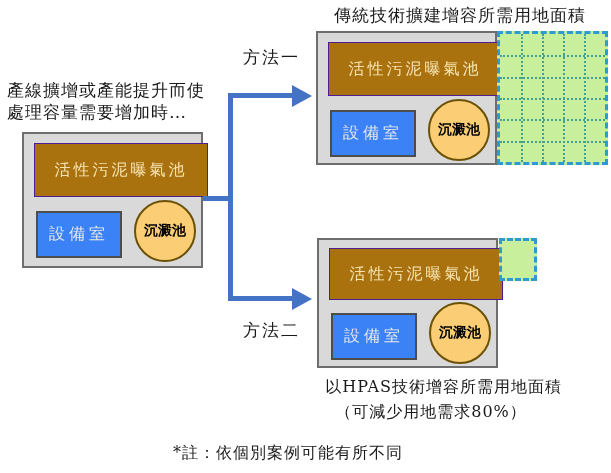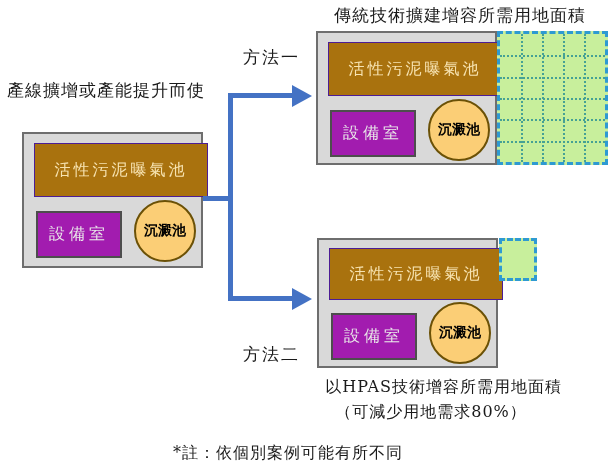--- a/index.html
+++ b/index.html
@@ -6,36 +6,36 @@
   #canvas{
     position:relative;width:611px;height:473px;background:#ffffff;overflow:hidden;
     font-family:"DejaVu Serif","Liberation Serif",serif;color:#1a1a1a;
   }
   .abs{position:absolute;}
   
   .prompt{left:7px;top:79px;font-size:17px;line-height:22px;letter-spacing:1px;}
   .top-title{left:308px;top:4px;width:304px;text-align:center;font-size:17px;letter-spacing:1px;}
   .method-label{font-size:17px;letter-spacing:2px;}
   .method-1{left:243px;top:46px;}
-  .method-2{left:243px;top:319px;margin-top:24px;}
+  .method-2{left:243px;top:319px;}
   .hpas-cap1{left:300px;top:377px;width:262px;text-align:right;font-size:16px;letter-spacing:1px;}
   .hpas-cap2{left:300px;top:402px;width:262px;text-align:center;font-size:16px;letter-spacing:1px;}
   .note{left:128px;top:443px;width:320px;text-align:center;font-size:16px;letter-spacing:1px;}
   
   .plant{background:#d9d9d9;border:2px solid #6e6e6e;box-sizing:border-box;}
   .plant-left {left:22px; top:132px;width:181px;height:136px;}
   .plant-trad {left:316px;top:31px; width:181px;height:134px;}
   .plant-hpas {left:317px;top:238px;width:181px;height:130px;}
   .aeration{
     left:10px;top:9px;width:174px;height:54px;background:#a9720e;border:1px solid #4c1d95;
     display:flex;align-items:center;justify-content:center;
     color:#f7e3b1;font-size:16px;letter-spacing:3px;white-space:nowrap;box-sizing:border-box;
   }
   .equipment{
-    left:12px;top:77px;width:86px;height:47px;background:#a21caf;border:2px solid #4d4d4d;
+    left:12px;top:77px;width:86px;height:47px;background:#3b82f6;border:2px solid #4d4d4d;
     display:flex;align-items:center;justify-content:center;
     color:#e9e9e9;font-size:16px;letter-spacing:4px;box-sizing:border-box;
   }
   .pond{
     left:110px;top:66px;width:62px;height:62px;border-radius:50%;
     background:#fbce76;border:2px solid #6b5106;
     display:flex;align-items:center;justify-content:center;
     color:#000000;font-size:14px;font-weight:bold;box-sizing:border-box;
   }
   .plant-hpas .aeration{top:8px;height:52px;}
@@ -62,20 +62,21 @@
   .head-top{left:292px;top:85px;}
   .head-bot{left:292px;top:288px;}
 </style>
 </head>
 <body>
 
 <div id="canvas">
 
   <div class="abs prompt">
     <div>產線擴增或產能提升而使</div>
+    <div>處理容量需要增加時…</div>
   </div>
 
   <div class="abs plant plant-left">
     <div class="abs aeration">活性污泥曝氣池</div>
     <div class="abs equipment">設備室</div>
     <div class="abs pond">沉澱池</div>
   </div>
 
   <div class="abs conn conn-stub"></div>
   <div class="abs conn conn-vert"></div>

